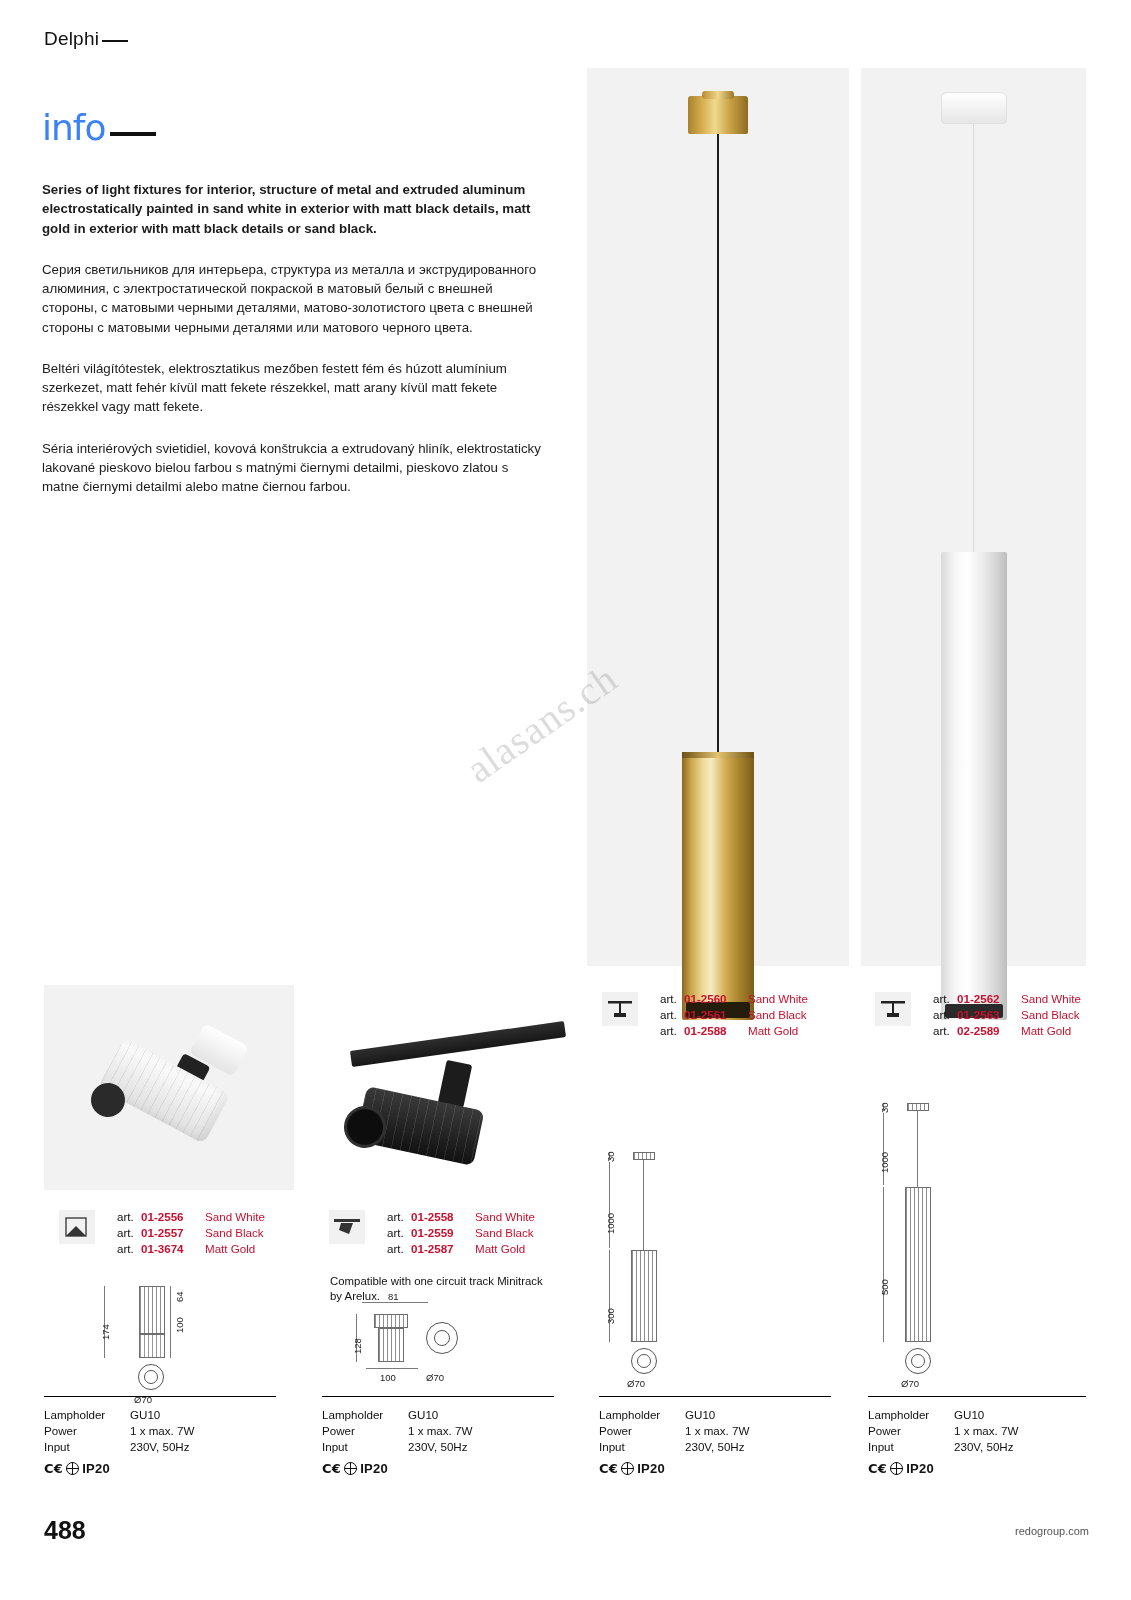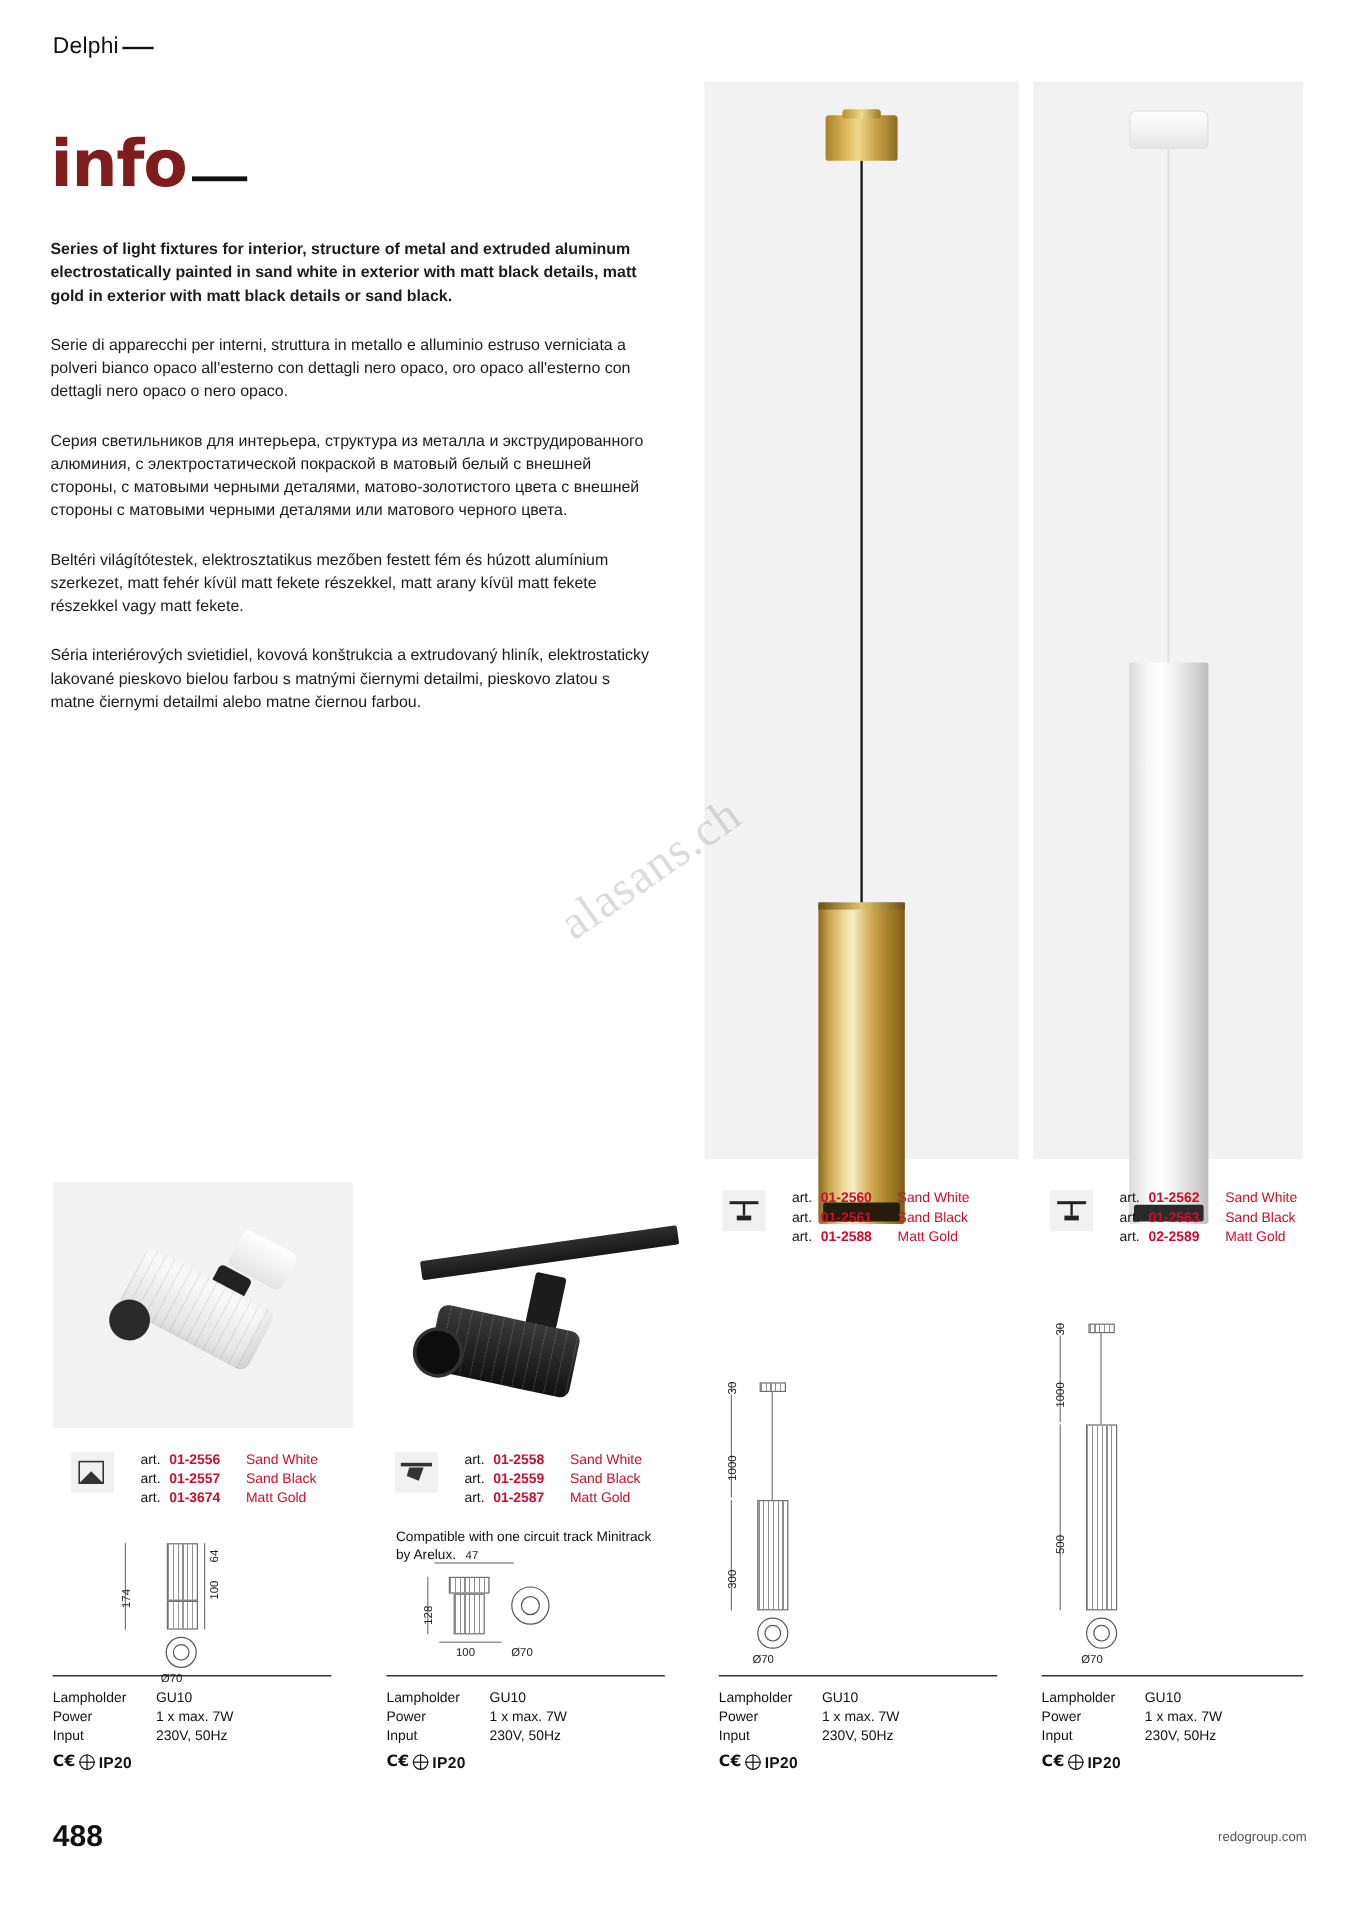--- a/index.html
+++ b/index.html
@@ -20,21 +20,21 @@
     font-size:19px; letter-spacing:.2px; color:#111;
   }
   .brand .bar {
     display:inline-block; width:26px; height:2px; background:#111;
     vertical-align:3px; margin-left:3px;
   }
 
   
   .leftcol { position:absolute; left:42px; top:110px; width:500px; }
   .info-title {
-    font-size:54px; font-weight:700; color:#7f1d1d; letter-spacing:-1px;
+    font-size:36px; font-weight:400; color:#3b82f6; letter-spacing:-1px;
     line-height:1; margin-bottom:6px; font-family:"DejaVu Sans", sans-serif;
   }
   .info-title .u {
     display:inline-block; width:46px; height:4px; background:#111;
     vertical-align:4px; margin-left:4px;
   }
   .para { font-size:13.3px; line-height:1.45; color:#1c1c1c; margin-top:22px; }
   .para.first { font-weight:bold; margin-top:34px; }
 
   
@@ -212,21 +212,20 @@
 
   <div class="brand">
     <span>Delphi</span><span class="bar"></span>
   </div>
 
   <div class="leftcol">
     <div class="info-title">
       <span>info</span><span class="u"></span>
     </div>
     <div class="para first">Series of light fixtures for interior, structure of metal and extruded aluminum electrostatically painted in sand white in exterior with matt black details, matt gold in exterior with matt black details or sand black.</div>
-    <div class="para">Serie di apparecchi per interni, struttura in metallo e alluminio estruso verniciata a polveri bianco opaco all'esterno con dettagli nero opaco, oro opaco all'esterno con dettagli nero opaco o nero opaco.</div>
     <div class="para">Серия светильников для интерьера, структура из металла и экструдированного алюминия, с электростатической покраской в матовый белый с внешней стороны, с матовыми черными деталями, матово-золотистого цвета с внешней стороны с матовыми черными деталями или матового черного цвета.</div>
     <div class="para">Beltéri világítótestek, elektrosztatikus mezőben festett fém és húzott alumínium szerkezet, matt fehér kívül matt fekete részekkel, matt arany kívül matt fekete részekkel vagy matt fekete.</div>
     <div class="para">Séria interiérových svietidiel, kovová konštrukcia a extrudovaný hliník, elektrostaticky lakované pieskovo bielou farbou s matnými čiernymi detailmi, pieskovo zlatou s matne čiernymi detailmi alebo matne čiernou farbou.</div>
   </div>
 
   <div class="photo-box ph-gold">
     <div class="cap-gold"></div>
     <div class="wire-black"></div>
     <div class="tube-gold"></div>
   </div>
@@ -371,21 +370,21 @@
     <div class="dimtxt vert" style="left:56px; top:62px;">174</div>
     <div class="dimtxt vert" style="left:130px; top:55px;">100</div>
     <div class="dimtxt vert" style="left:130px; top:24px;">64</div>
     <div class="circle-sym" style="left:94px; top:86px; width:26px; height:26px;"></div>
     <div class="circle-sym" style="left:100px; top:92px; width:14px; height:14px;"></div>
     <div class="dimtxt" style="left:90px; top:116px;">Ø70</div>
   </div>
 
   <div class="tech" style="left:322px; top:1292px; width:240px; height:100px;">
     <div class="tech-line" style="left:40px; top:10px; width:66px; height:1px;"></div>
-    <div class="dimtxt" style="left:66px; top:-1px;">47</div>
+    <div class="dimtxt" style="left:66px; top:-1px;">81</div>
     <div class="hatch" style="left:52px; top:22px; width:34px; height:14px; background:repeating-linear-gradient(90deg,#8e8e8e 0 1px,#fff 1px 4px);"></div>
     <div class="hatch" style="left:56px; top:36px; width:26px; height:34px;"></div>
     <div class="tech-line" style="left:34px; top:22px; width:1px; height:48px;"></div>
     <div class="dimtxt vert" style="left:30px; top:62px;">128</div>
     <div class="tech-line" style="left:44px; top:76px; width:52px; height:1px;"></div>
     <div class="dimtxt" style="left:58px; top:80px;">100</div>
     <div class="circle-sym" style="left:104px; top:30px; width:32px; height:32px;"></div>
     <div class="circle-sym" style="left:112px; top:38px; width:16px; height:16px;"></div>
     <div class="dimtxt" style="left:104px; top:80px;">Ø70</div>
   </div>

